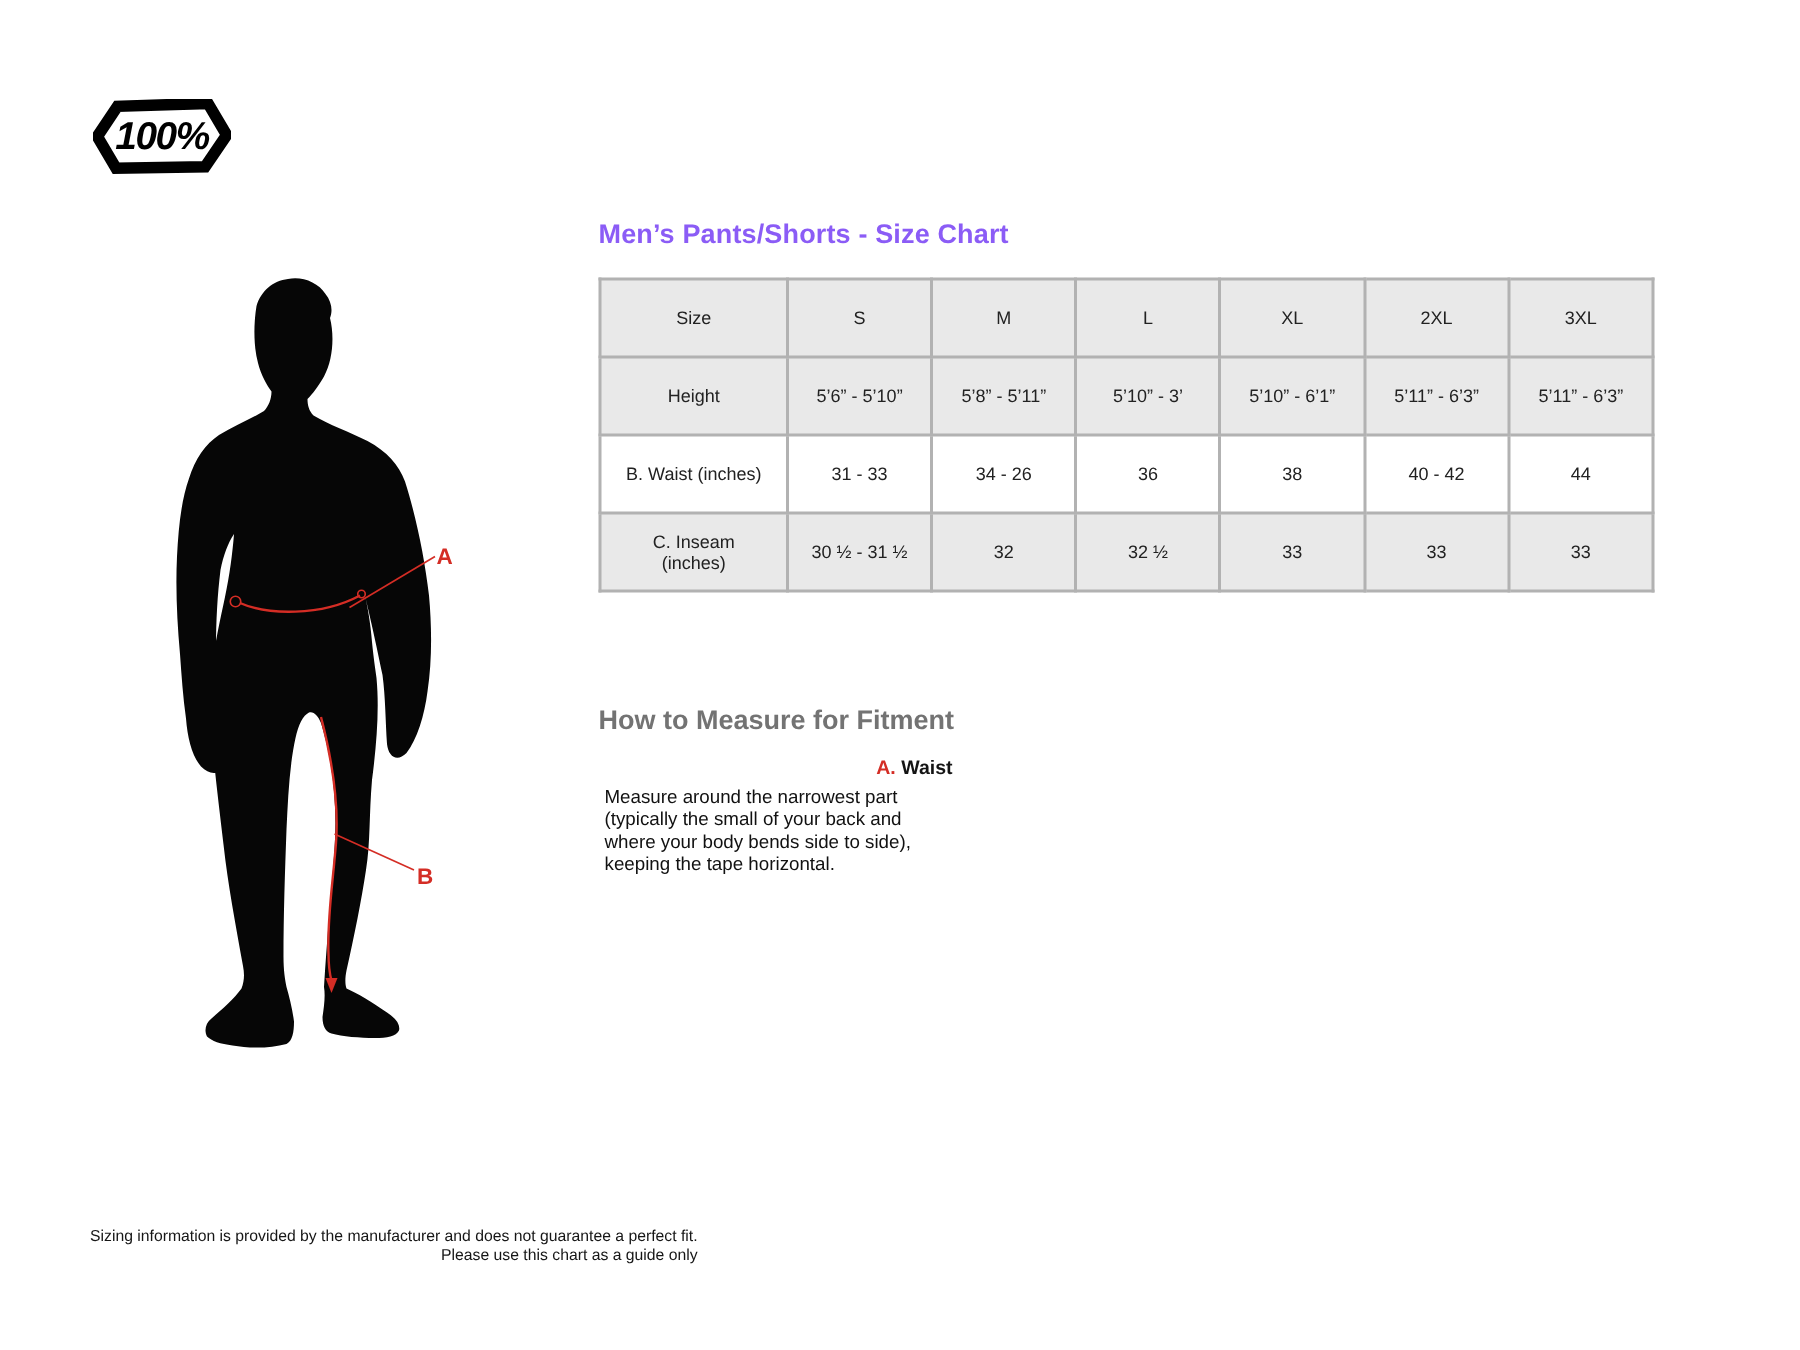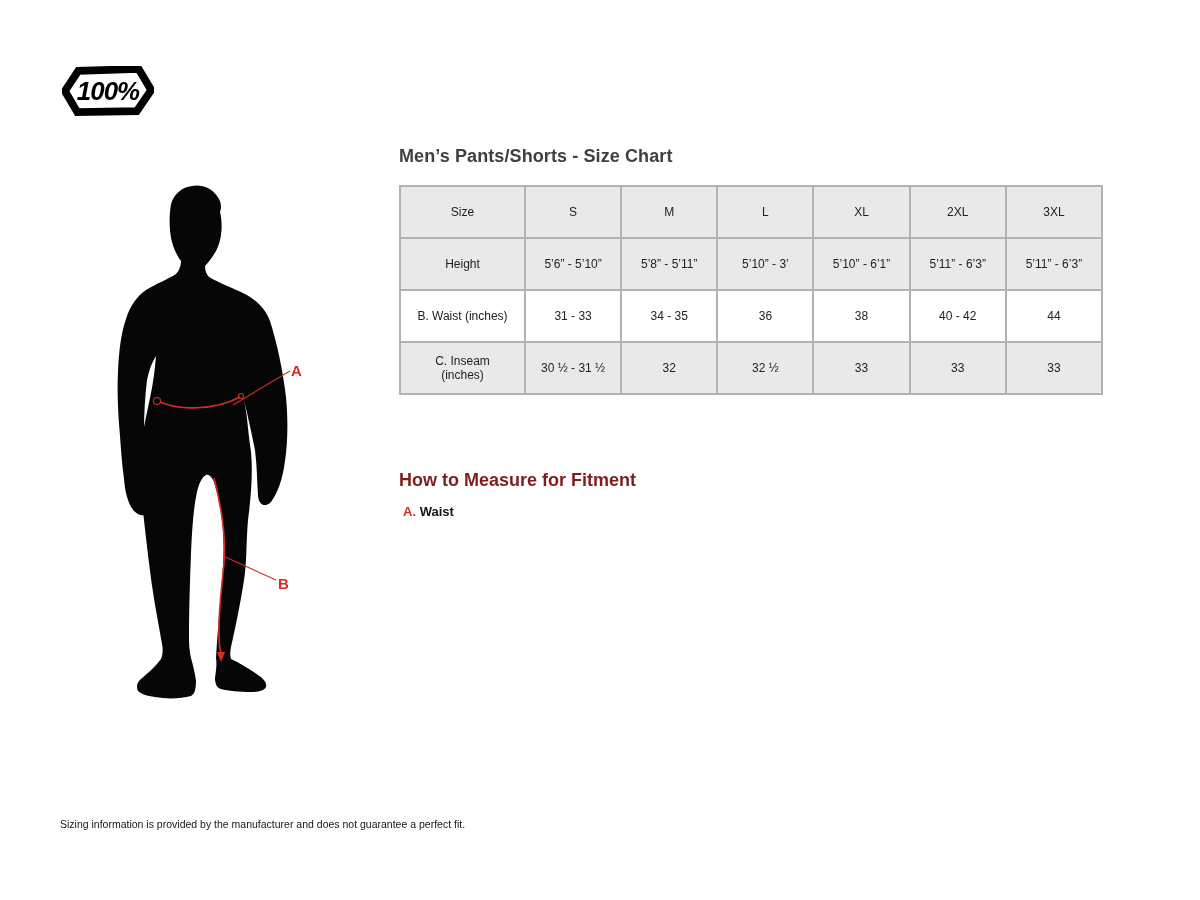--- a/index.html
+++ b/index.html
@@ -27,21 +27,21 @@
     top: 183px;
     width: 205px;
     height: 522px;
   }
   .chart-title {
     position: absolute;
     left: 399px;
     top: 146px;
     font-size: 18px;
     font-weight: 700;
-    color: #404040;
+    color: #8b5cf6;
     letter-spacing: 0.1px;
   }
   .size-table {
     position: absolute;
     left: 399px;
     top: 185px;
     width: 704px;
     border-collapse: collapse;
     table-layout: fixed;
   }
@@ -57,32 +57,33 @@
     padding: 0 12px;
   }
   .size-table thead th { background: #e9e9e9; }
   .size-table tbody tr:nth-child(odd) td { background: #e9e9e9; }
   .howto-title {
     position: absolute;
     left: 399px;
     top: 470px;
     font-size: 18px;
     font-weight: 700;
-    color: #7f1d1d;
+    color: #737373;
   }
   .measure-item {
     position: absolute;
     top: 504px;
   }
   .measure-item.item-a { left: 403px; width: 232px; }
   .measure-item.item-b { left: 646px; width: 218px; }
   .measure-item h3 {
     font-size: 13px;
     font-weight: 700;
     color: #141414;
+    text-align: right;
   }
   .measure-key { color: #d42d25; }
   .measure-item p {
     margin-top: 5px;
     font-size: 12.5px;
     line-height: 15px;
     font-weight: 400;
     color: #111111;
   }
   .disclaimer {
@@ -235,21 +236,21 @@
           <td>5’6” - 5’10”</td>
           <td>5’8” - 5’11”</td>
           <td>5’10” - 3’</td>
           <td>5’10” - 6’1”</td>
           <td>5’11” - 6’3”</td>
           <td>5’11” - 6’3”</td>
         </tr>
         <tr>
           <td>B. Waist (inches)</td>
           <td>31 - 33</td>
-          <td>34 - 35</td>
+          <td>34 - 26</td>
           <td>36</td>
           <td>38</td>
           <td>40 - 42</td>
           <td>44</td>
         </tr>
         <tr>
           <td>C. Inseam (inches)</td>
           <td>30 ½ - 31 ½</td>
           <td>32</td>
           <td>32 ½</td>
@@ -257,20 +258,22 @@
           <td>33</td>
           <td>33</td>
         </tr>
       </tbody>
   </table>
 
   <div class="howto-title">How to Measure for Fitment</div>
 
   <div class="measure-item item-a">
     <h3><span class="measure-key">A.</span> <span>Waist</span></h3>
+    <p>Measure around the narrowest part (typically the small of your back and where your body bends side to side), keeping the tape horizontal.</p>
   </div>
 
 
   <div class="disclaimer">
     <div>Sizing information is provided by the manufacturer and does not guarantee a perfect fit.</div>
+    <div>Please use this chart as a guide only</div>
   </div>
 
 </div>
 
 </body></html>

